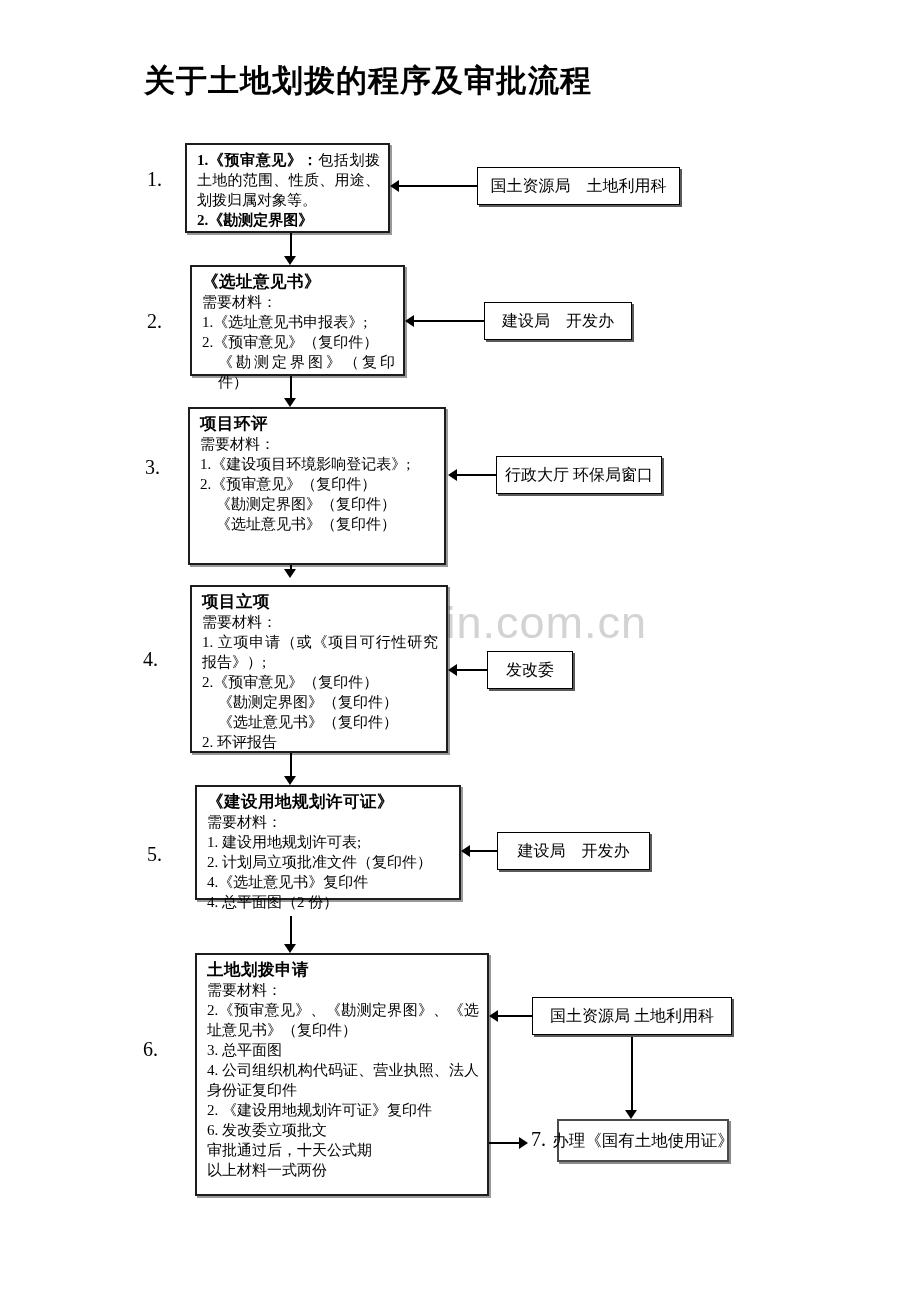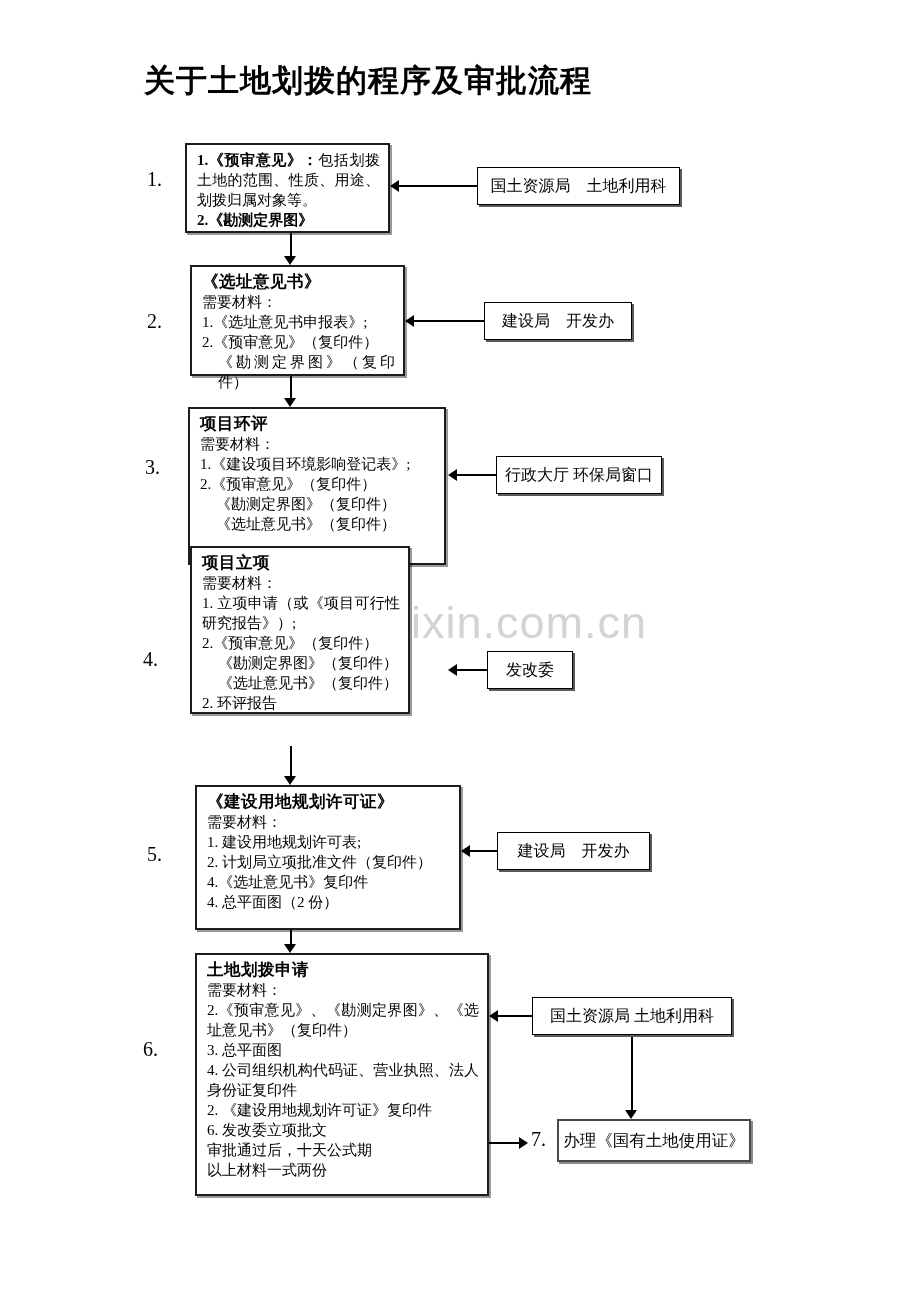--- a/index.html
+++ b/index.html
@@ -80,32 +80,32 @@
 <div class="fbox" style="left:188px;top:407px;width:258px;height:158px;">
   <div class="fbox-title">项目环评</div>
   <div class="fbox-lines">
       <div class="fline"><span>需要材料：</span></div>
       <div class="fline"><span>1.《建设项目环境影响登记表》;</span></div>
       <div class="fline"><span>2.《预审意见》（复印件）</span></div>
       <div class="fline ind"><span>《勘测定界图》（复印件）</span></div>
       <div class="fline ind"><span>《选址意见书》（复印件）</span></div>
     </div>
 </div>
-<div class="fbox" style="left:190px;top:546px;width:220px;height:168px;">
+<div class="fbox" style="left:190px;top:585px;width:258px;height:168px;">
   <div class="fbox-title">项目立项</div>
   <div class="fbox-lines">
       <div class="fline"><span>需要材料：</span></div>
       <div class="fline"><span>1. 立项申请（或《项目可行性研究报告》）;</span></div>
       <div class="fline"><span>2.《预审意见》（复印件）</span></div>
       <div class="fline ind"><span>《勘测定界图》（复印件）</span></div>
       <div class="fline ind"><span>《选址意见书》（复印件）</span></div>
       <div class="fline"><span>2. 环评报告</span></div>
     </div>
 </div>
-<div class="fbox" style="left:195px;top:785px;width:266px;height:145px;">
+<div class="fbox" style="left:195px;top:785px;width:266px;height:115px;">
   <div class="fbox-title">《建设用地规划许可证》</div>
   <div class="fbox-lines">
       <div class="fline"><span>需要材料：</span></div>
       <div class="fline"><span>1. 建设用地规划许可表;</span></div>
       <div class="fline"><span>2. 计划局立项批准文件（复印件）</span></div>
       <div class="fline"><span>4.《选址意见书》复印件</span></div>
       <div class="fline"><span>4. 总平面图（2 份）</span></div>
     </div>
 </div>
 <div class="fbox" style="left:195px;top:953px;width:294px;height:243px;">
@@ -122,21 +122,21 @@
     </div>
 </div>
 
 <div class="agency" style="left:477px;top:167px;width:203px;">国土资源局　土地利用科</div>
 <div class="agency" style="left:484px;top:302px;width:148px;">建设局　开发办</div>
 <div class="agency" style="left:496px;top:456px;width:166px;">行政大厅 环保局窗口</div>
 <div class="agency" style="left:487px;top:651px;width:86px;">发改委</div>
 <div class="agency" style="left:497px;top:832px;width:153px;">建设局　开发办</div>
 <div class="agency" style="left:532px;top:997px;width:200px;">国土资源局 土地利用科</div>
 
-<div class="final-box" style="left:557px;top:1119px;width:194px;">办理《国有土地使用证》</div>
+<div class="final-box" style="left:557px;top:1119px;width:172px;">办理《国有土地使用证》</div>
 
 <div class="vline" style="left:290px;top:233px;height:24px;"></div>
 <div class="tri-down" style="left:284px;top:256px;"></div>
 <div class="vline" style="left:290px;top:376px;height:23px;"></div>
 <div class="tri-down" style="left:284px;top:398px;"></div>
 <div class="vline" style="left:290px;top:544px;height:26px;"></div>
 <div class="tri-down" style="left:284px;top:569px;"></div>
 <div class="vline" style="left:290px;top:746px;height:31px;"></div>
 <div class="tri-down" style="left:284px;top:776px;"></div>
 <div class="vline" style="left:290px;top:916px;height:29px;"></div>

